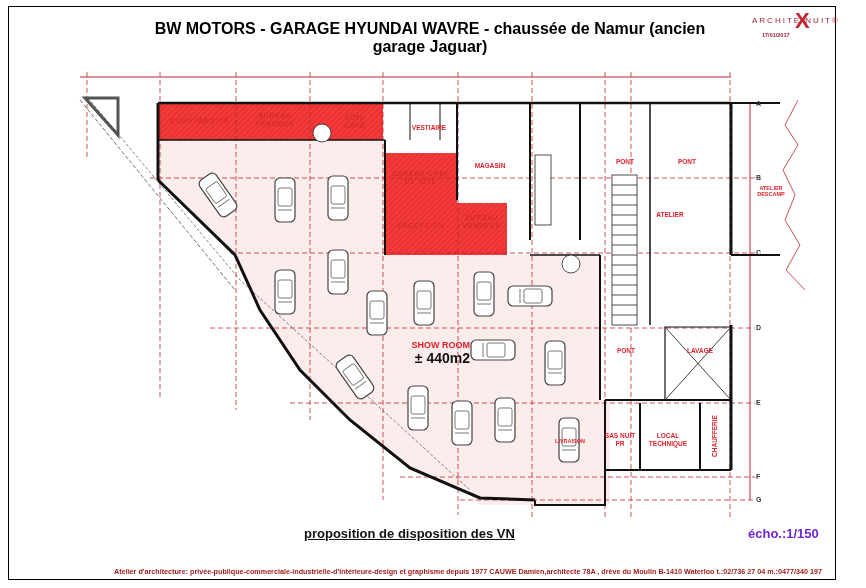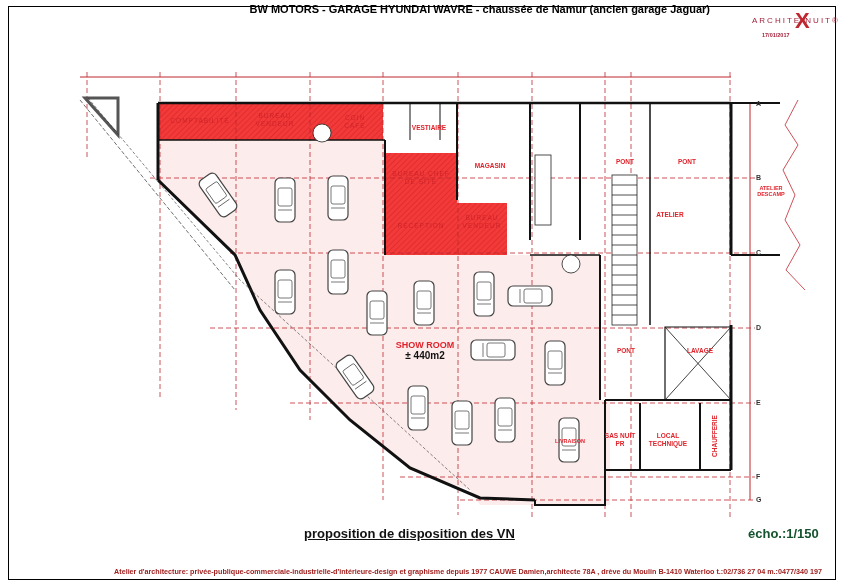--- a/index.html
+++ b/index.html
@@ -1,30 +1,30 @@
 <!DOCTYPE html>
 <html><head>
 <meta charset="utf-8">
 <style>
   html,body{margin:0;padding:0;background:#fff;}
   body{width:866px;height:588px;position:relative;overflow:hidden;font-family:"Liberation Sans",sans-serif;}
   .frame{position:absolute;left:8px;top:6px;width:828px;height:574px;border:1.5px solid #000;box-sizing:border-box;}
-  .title{position:absolute;left:150px;top:3px;width:560px;text-align:right;font-weight:bold;font-size:11px;color:#000;}
+  .title{position:absolute;left:150px;top:20px;width:560px;text-align:center;font-weight:bold;font-size:16px;color:#000;}
   .logo{position:absolute;left:752px;top:16px;font-size:8px;letter-spacing:2px;color:#a3223a;}
   .logo .x{position:absolute;left:43px;top:-8px;font-size:22px;color:#c0262e;font-weight:bold;letter-spacing:0;}
   .logo-date{position:absolute;left:762px;top:32px;font-size:5.5px;font-weight:bold;color:#a3223a;}
   .subtitle{position:absolute;left:304px;top:526px;font-size:13px;font-weight:bold;color:#111;text-decoration:underline;}
-  .scale{position:absolute;left:748px;top:526px;font-size:13px;font-weight:bold;color:#14532d;}
+  .scale{position:absolute;left:748px;top:526px;font-size:13px;font-weight:bold;color:#6d28d9;}
   .footer{position:absolute;left:8px;top:567px;width:828px;text-align:center;font-size:7.2px;font-weight:bold;color:#a0201f;padding-left:46px;}
   svg.plan{position:absolute;left:0;top:0;}
   .lbl{position:absolute;font-size:6.5px;font-weight:bold;color:#e0232b;text-align:center;line-height:8px;}
   .lbl.faint{color:#b5121b;opacity:.55;font-weight:normal;letter-spacing:1px;}
-  .show{position:absolute;left:380px;top:340px;width:90px;text-align:center;font-weight:bold;}
+  .show{position:absolute;left:380px;top:340px;width:90px;text-align:right;font-weight:bold;}
   .show .a{font-size:9px;color:#e0232b;}
-  .show .b{font-size:10px;color:#111;}
+  .show .b{font-size:14px;color:#111;}
   .axis{position:absolute;font-size:7px;font-weight:bold;color:#333;}
 </style>
 </head>
 <body>
 
 <div class="frame"></div>
 
 <div class="title">BW MOTORS - GARAGE HYUNDAI WAVRE - chaussée de Namur (ancien garage Jaguar)</div>
 <div class="logo"><span>ARCHITE  NUIT®</span><span class="x">X</span></div>
 <div class="logo-date">17/01/2017</div>

